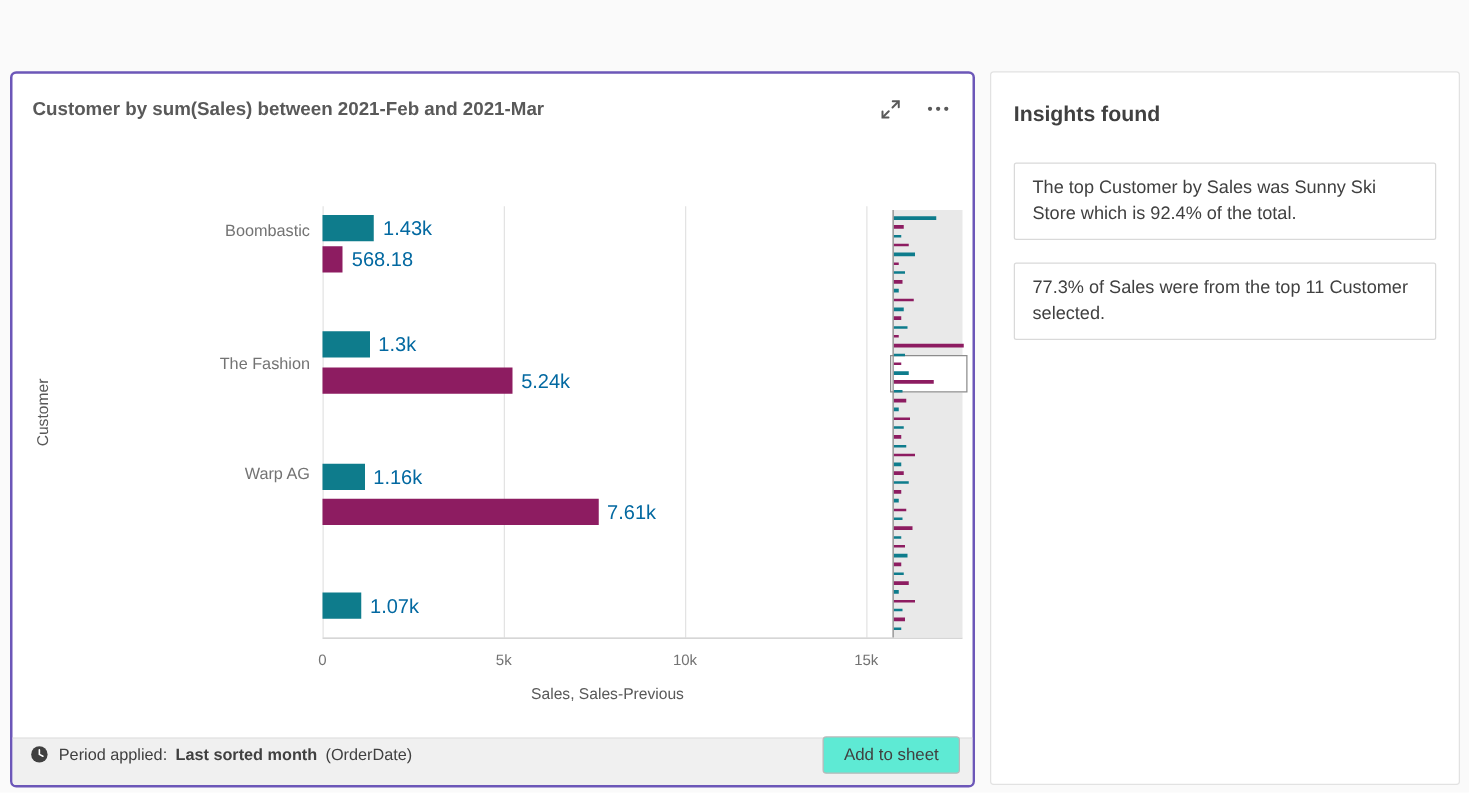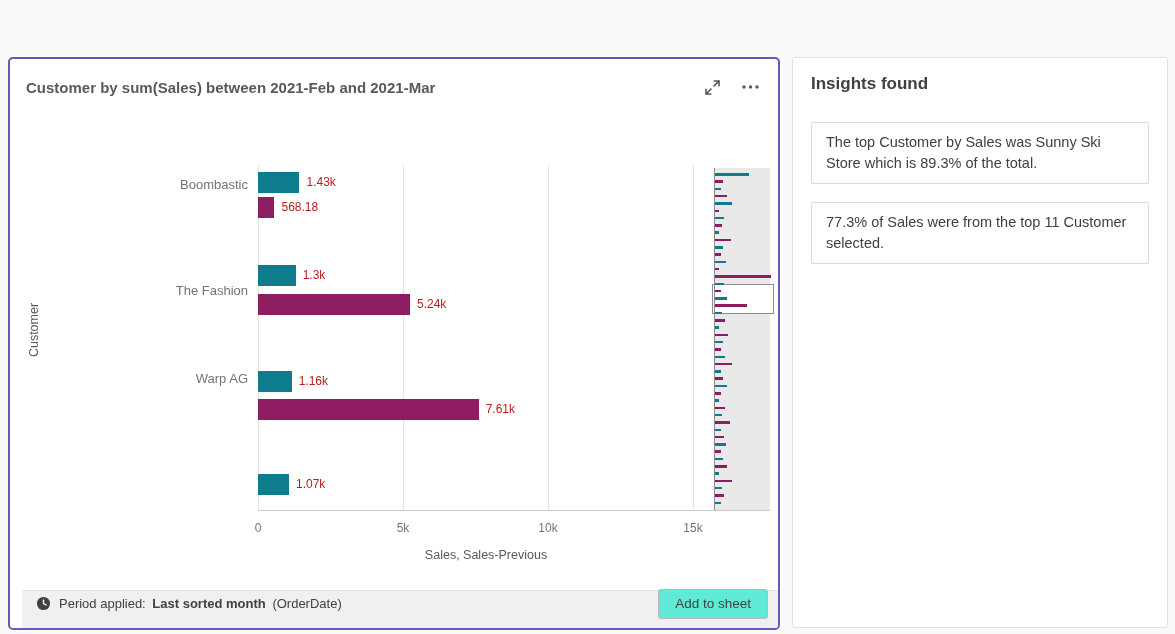--- a/index.html
+++ b/index.html
@@ -20,41 +20,41 @@
   .icon-btn { width:24px; height:22px; display:flex; align-items:center; justify-content:center;
               cursor:pointer; margin-left:14px; flex:none; }
 
   .chart-area { position:relative; flex:1; }
   .gridline   { position:absolute; width:1px; background:#e3e3e3; }
   .axis-line  { position:absolute; height:1px; background:#c9c9c9; }
   .tick-label { position:absolute; font-size:12px; color:#737373; text-align:center; }
   .cat-label  { position:absolute; font-size:13px; color:#737373; text-align:right; cursor:pointer;
                 white-space:nowrap; overflow:hidden; }
   .bar        { position:absolute; cursor:pointer; }
-  .bar-label  { position:absolute; font-size:12px; color:#b91c1c; white-space:nowrap; }
+  .bar-label  { position:absolute; font-size:16px; color:#0369a1; white-space:nowrap; }
   .y-axis-title { position:absolute; left:-26px; top:218px; width:100px; text-align:center;
                   transform:rotate(-90deg); font-size:12.5px; color:#595959; }
   .x-axis-title { position:absolute; left:248px; top:443px; width:456px; text-align:center;
                   font-size:12.5px; color:#595959; }
 
   .minimap     { position:absolute; background:#e9e9e9; cursor:pointer; }
   .mm-axis     { position:absolute; left:0; top:0; width:1px; height:100%; background:#8a8a8a; z-index:3; }
   .mm-viewport { position:absolute; background:#fff; border:1px solid #8c8c8c; z-index:1; cursor:grab; }
   .mm-bar      { position:absolute; z-index:2; }
 
   .card-footer { height:38px; background:#f0f0f0; border-top:1px solid #e2e2e2; display:flex;
-                 align-items:center; padding:0 10px 12px 14px; flex:none;margin-left:12px; }
+                 align-items:center; padding:0 10px 12px 14px; flex:none; }
   .footer-text { font-size:13px; color:#404040; margin-left:8px; flex:1; white-space:nowrap; }
   .footer-text b { margin:0 3px; }
   .add-btn { height:30px; padding:0 16px; background:#5eead4; border:1px solid #b9b9b9; border-radius:3px;
              font-size:13.5px; color:#404040; font-family:inherit; cursor:pointer; }
 
   .insights-panel { position:absolute; left:792px; top:57px; width:376px; height:571px; background:#fff;
                     border:1px solid #e2e2e2; border-radius:3px; padding:16px 18px; }
-  .insights-title { font-size:17px; font-weight:700; color:#404040; margin-bottom:28px; }
+  .insights-title { font-size:17px; font-weight:700; color:#404040; margin-bottom:28px;margin-top:8px; }
   .insight-card { border:1px solid #d9d9d9; border-radius:2px; padding:9px 14px; font-size:14.5px;
                   color:#404040; line-height:1.45; margin-bottom:18px; background:#fff; }
 </style>
 </head>
 <body>
 
 <div class="page">
 
 
   <div class="chart-card">
@@ -169,17 +169,17 @@
         <span>Period applied:</span>
         <b>Last sorted month</b>
         <span>(OrderDate)</span>
       </span>
       <button class="add-btn">Add to sheet</button>
     </div>
   </div>
 
   <div class="insights-panel">
     <div class="insights-title">Insights found</div>
-    <div class="insight-card">The top Customer by Sales was Sunny Ski Store which is 89.3% of the total.</div>
+    <div class="insight-card">The top Customer by Sales was Sunny Ski Store which is 92.4% of the total.</div>
     <div class="insight-card">77.3% of Sales were from the top 11 Customer selected.</div>
   </div>
 
 </div>
 
 </body></html>

